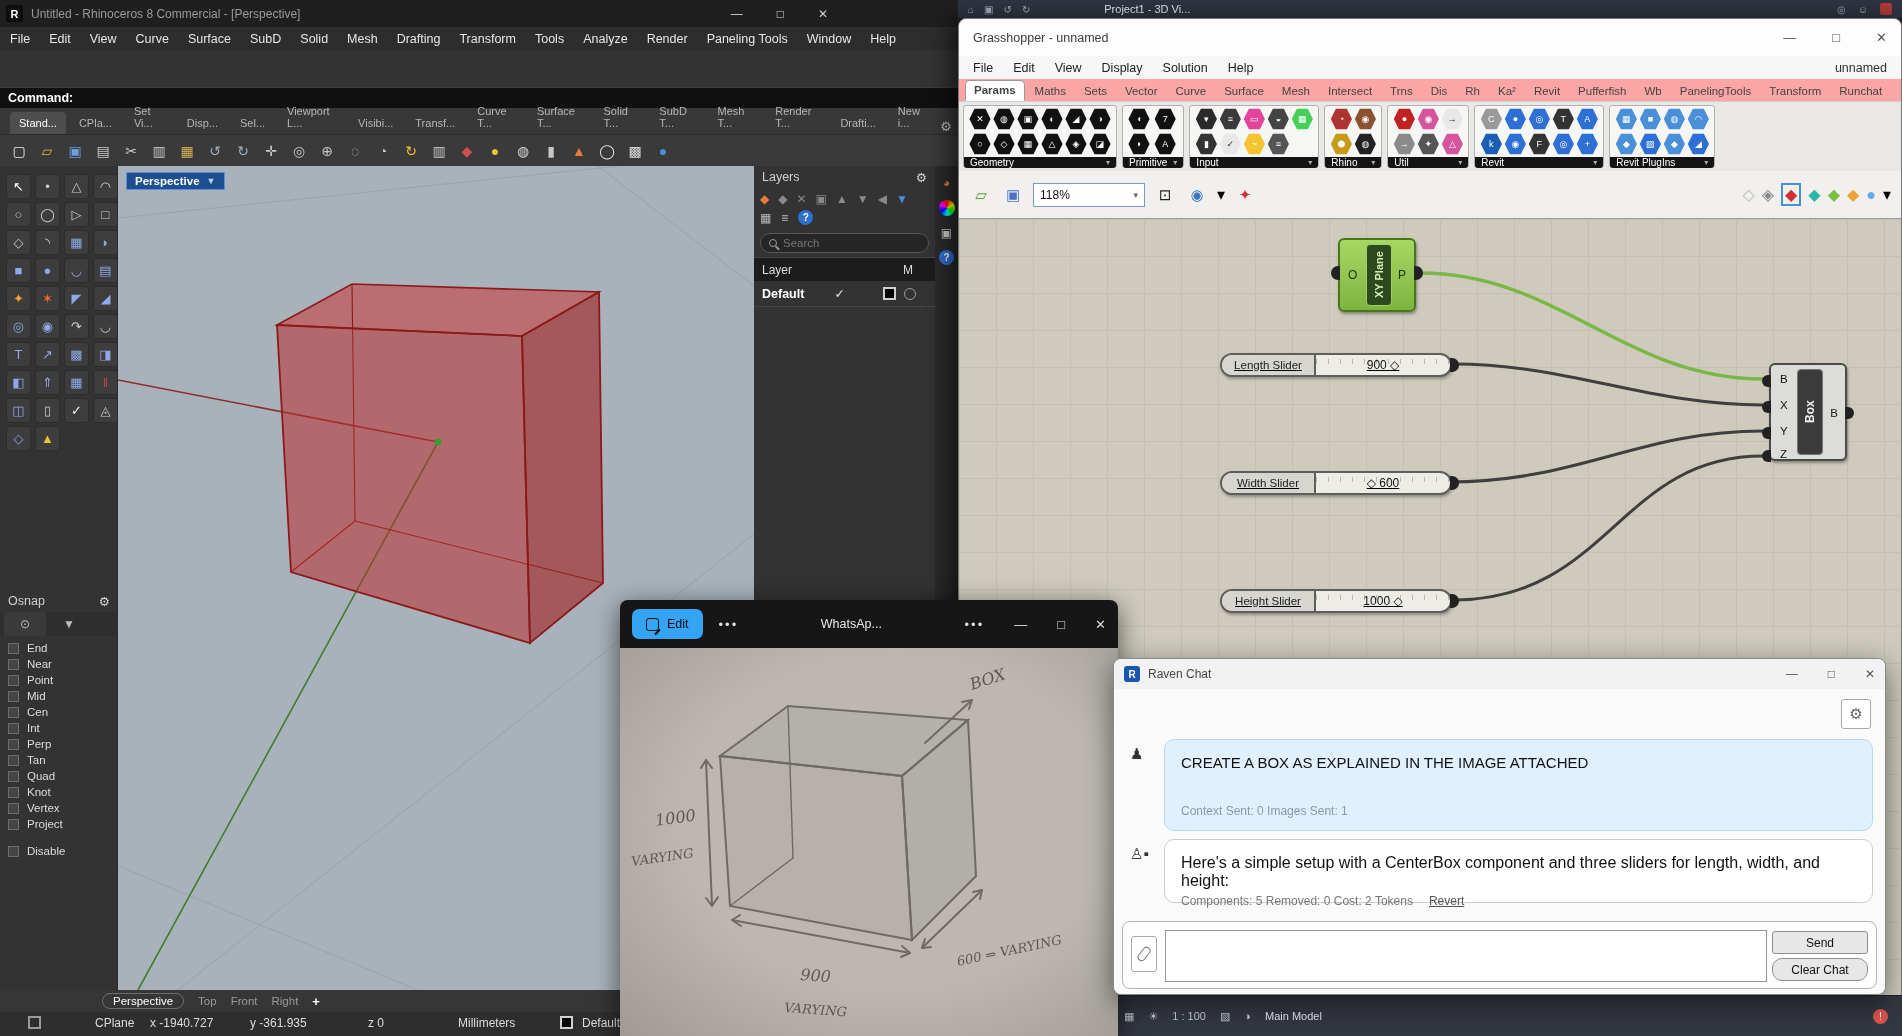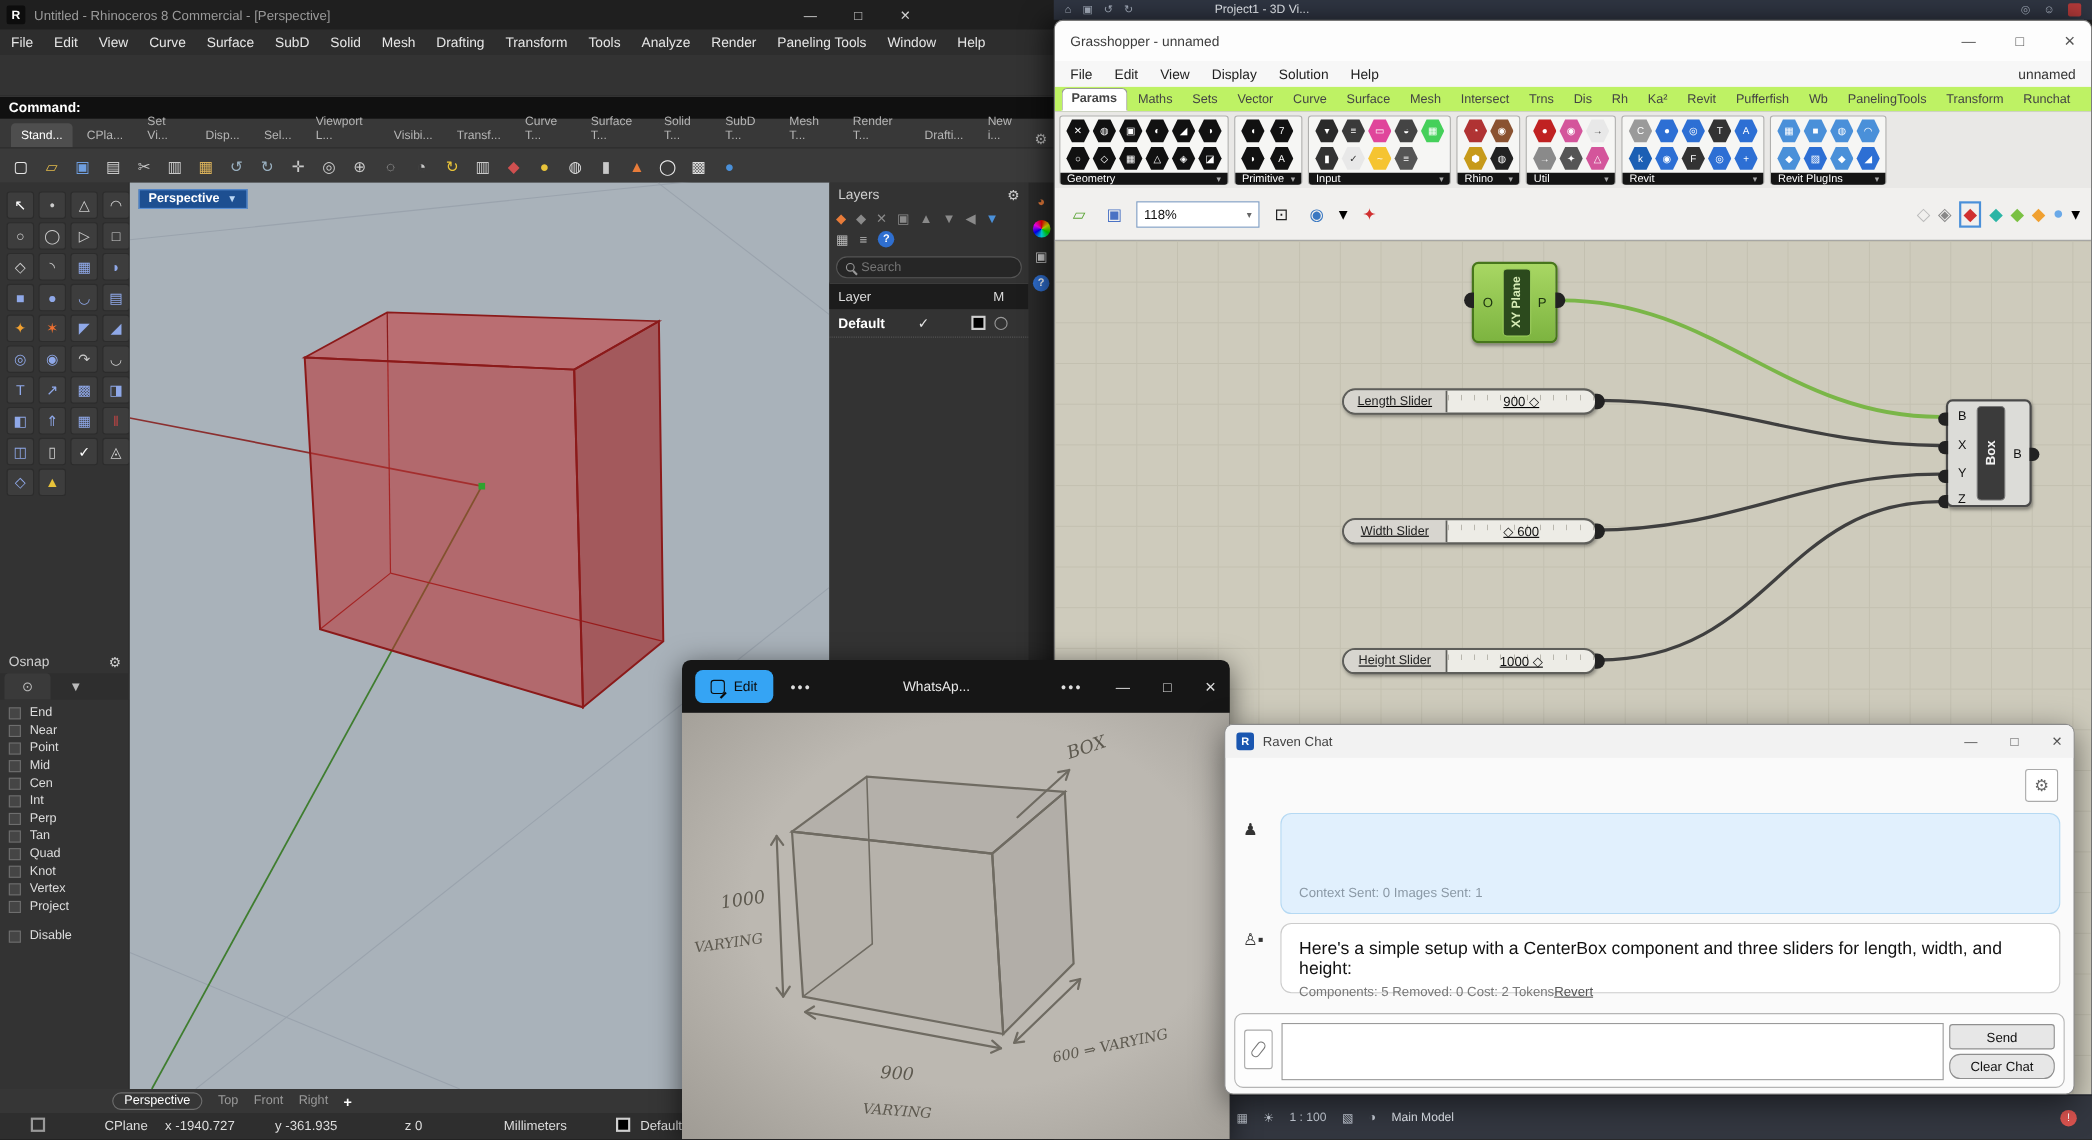--- a/index.html
+++ b/index.html
@@ -100,21 +100,21 @@
 
   
   .gh { position:absolute; left:958px; top:18px; width:944px; height:1018px; background:#f0f0f0;
     border:1px solid #777; border-radius:8px 8px 0 0; box-shadow:-8px 0 22px rgba(0,0,0,.55); z-index:10; overflow:hidden; }
   .gh-title { height:37px; background:#fdfdfd; display:flex; align-items:center; padding:0 14px;
     color:#3c3c3c; font-size:12.5px; border-radius:8px 8px 0 0; }
   .gh-title .ctrls { margin-left:auto; display:flex; gap:36px; color:#555; font-size:13px; }
   .gh-menu { height:23px; background:#f7f7f7; display:flex; align-items:center; gap:20px;
     padding:0 14px; font-size:12.5px; color:#222; }
   .gh-menu .docname { margin-left:auto; color:#333; }
-  .gh-tabs { height:23px; background:#bef264; display:flex; align-items:flex-end; gap:2px;
+  .gh-tabs { height:23px; background:#fca5a5; display:flex; align-items:flex-end; gap:2px;
     padding:0 6px; font-size:11.5px; color:#444; border-bottom:1px solid #cfcfcf; }
   .gh-tabs .gtab { padding:3px 8px 4px; }
   .gh-tabs .gtab.active { background:#fff; border:1px solid #999; border-bottom:1px solid #fff;
     border-radius:5px 5px 0 0; font-weight:bold; }
   .gh-ribbon { height:69px; background:#e9e8e6; display:flex; gap:5px; padding:3px 4px; }
   .gh-group { background:#f6f6f4; border:1px solid #b0b0ae; border-radius:3px; display:flex;
     flex-direction:column; }
   .gh-gicons { display:grid; grid-auto-flow:column; grid-template-rows:24px 24px; gap:1px 2px;
     padding:2px 5px 0; flex:1; }
   .hexicon { width:22px; height:22px; clip-path:polygon(25% 3%,75% 3%,98% 50%,75% 97%,25% 97%,2% 50%);
@@ -196,21 +196,21 @@
     background:#fff; border-radius:3px; display:flex; align-items:center; justify-content:center;
     color:#666; font-size:15px; }
   .rv-avatar { position:absolute; left:16px; font-size:15px; color:#333; }
   .rv-bubble { position:absolute; left:50px; width:709px; border-radius:10px; padding:14px 16px; }
   .rv-user { top:80px; height:92px; background:#e1f0fd; border:1px solid #b5d9f3; }
   .rv-user .msg { font-size:15px; color:#111; }
   .rv-user .meta { position:absolute; bottom:12px; font-size:12px; color:#8b99a6; }
   .rv-bot { top:180px; height:64px; background:#fff; border:1px solid #ccc; }
   .rv-bot .msg { font-size:16px; color:#111; }
   .rv-bot .meta { font-size:12px; color:#777; margin-top:4px; }
-  .rv-bot .meta a { color:#555; text-decoration:underline; margin-left:0; }
+  .rv-bot .meta a { color:#555; text-decoration:underline; margin-left:16px; }
   .rv-input { position:absolute; left:8px; right:8px; top:262px; height:68px; border:1px solid #b5b5b5;
     border-radius:8px; background:#fdfdfd; }
   .rv-clip { position:absolute; left:8px; top:14px; width:26px; height:36px; border:1px solid #aaa;
     background:#fff; border-radius:3px; display:flex; align-items:center; justify-content:center; }
   .clip-ic { width:8px; height:16px; border:1.5px solid #777; border-radius:4px; transform:rotate(38deg); }
   .rv-text { position:absolute; left:42px; top:8px; width:602px; height:52px; border:1px solid #9a9a9a;
     background:#fff; resize:none; outline:none; font-family:"Liberation Sans", sans-serif; }
   .rv-btn { position:absolute; right:8px; width:96px; height:23px; background:#e7e7e7; border:1px solid #8f8f8f;
     border-radius:3px; font-size:12px; color:#111; display:flex; align-items:center; justify-content:center; }
   .rv-send { top:9px; } .rv-clear { top:36px;border-radius:10px; }
@@ -801,20 +801,21 @@
       <div class="ctrls">
         <span>—</span>
         <span>□</span>
         <span>✕</span>
       </div>
     </div>
     <div class="rv-gear">⚙</div>
 
     <span class="rv-avatar" style="top:86px">♟</span>
     <div class="rv-bubble rv-user">
+      <div class="msg">CREATE A BOX AS EXPLAINED IN THE IMAGE ATTACHED</div>
       <div class="meta">Context Sent: 0  Images Sent: 1</div>
     </div>
 
     <span class="rv-avatar" style="top:186px">♙▪</span>
     <div class="rv-bubble rv-bot">
       <div class="msg">Here's a simple setup with a CenterBox component and three sliders for length, width, and height:</div>
       <div class="meta">
         <span>Components: 5 Removed: 0  Cost: 2 Tokens</span><a>Revert</a>
       </div>
     </div>

